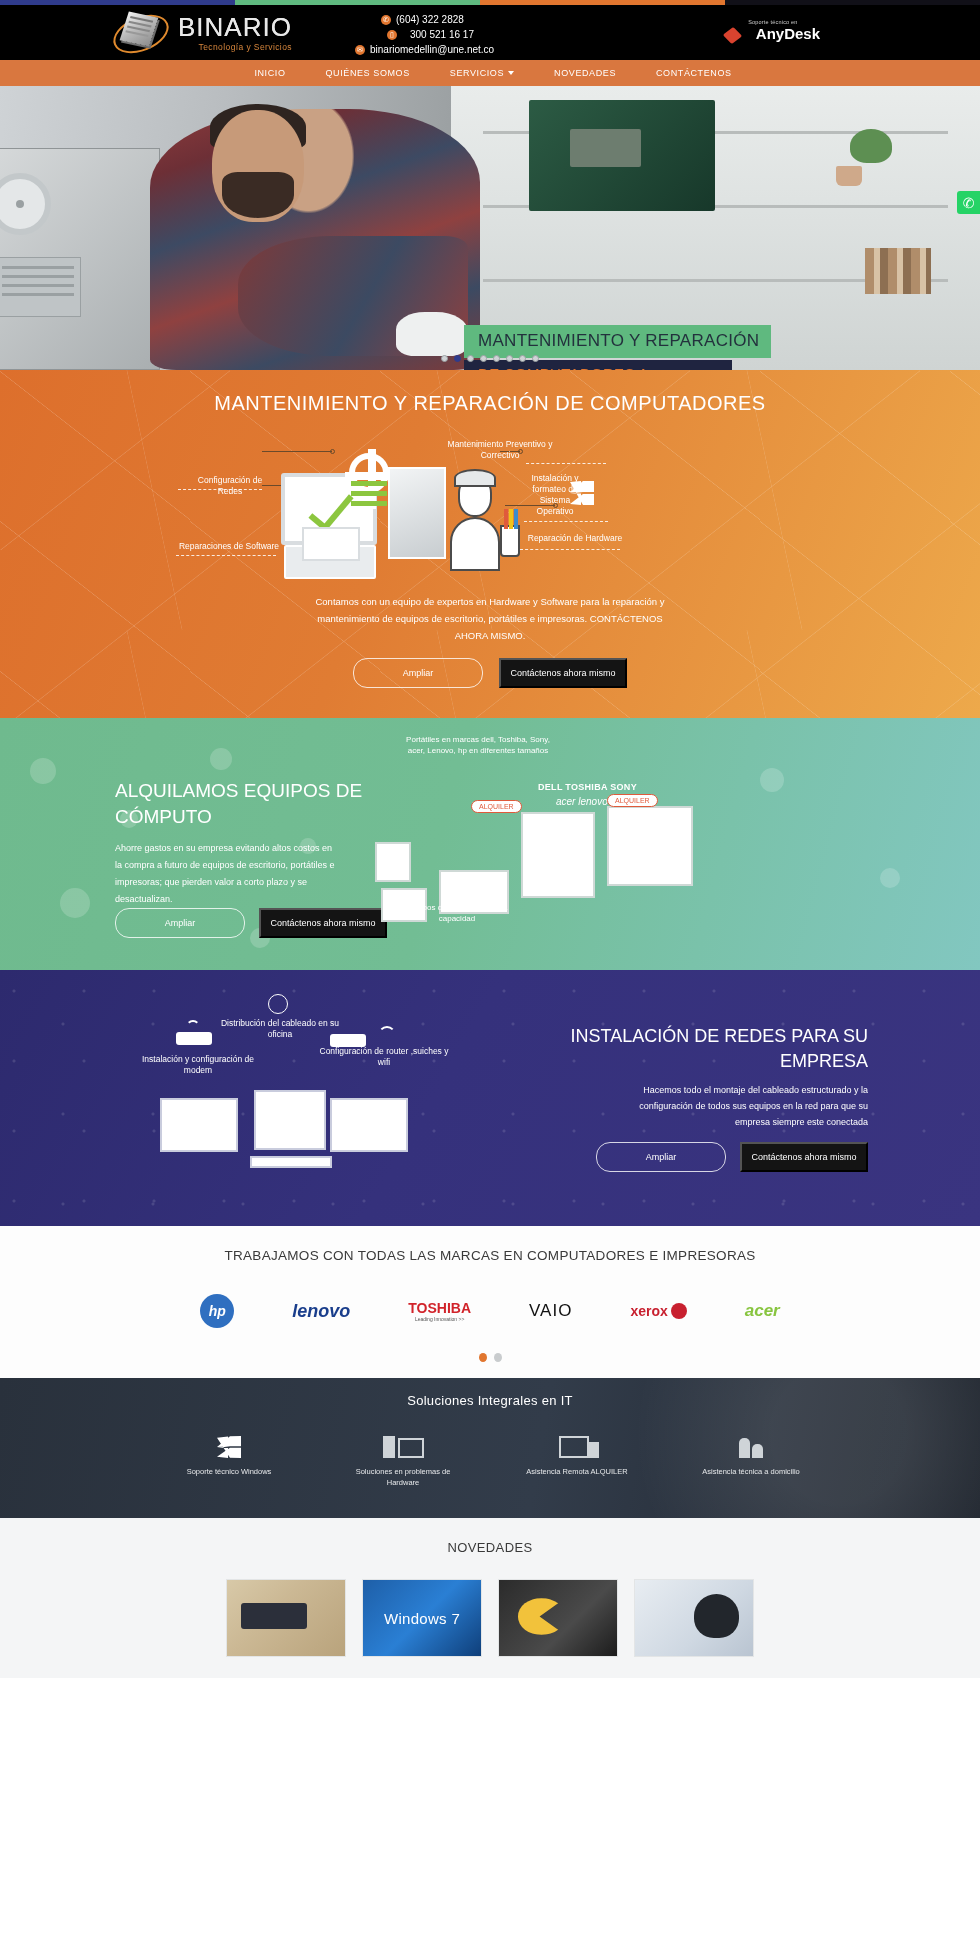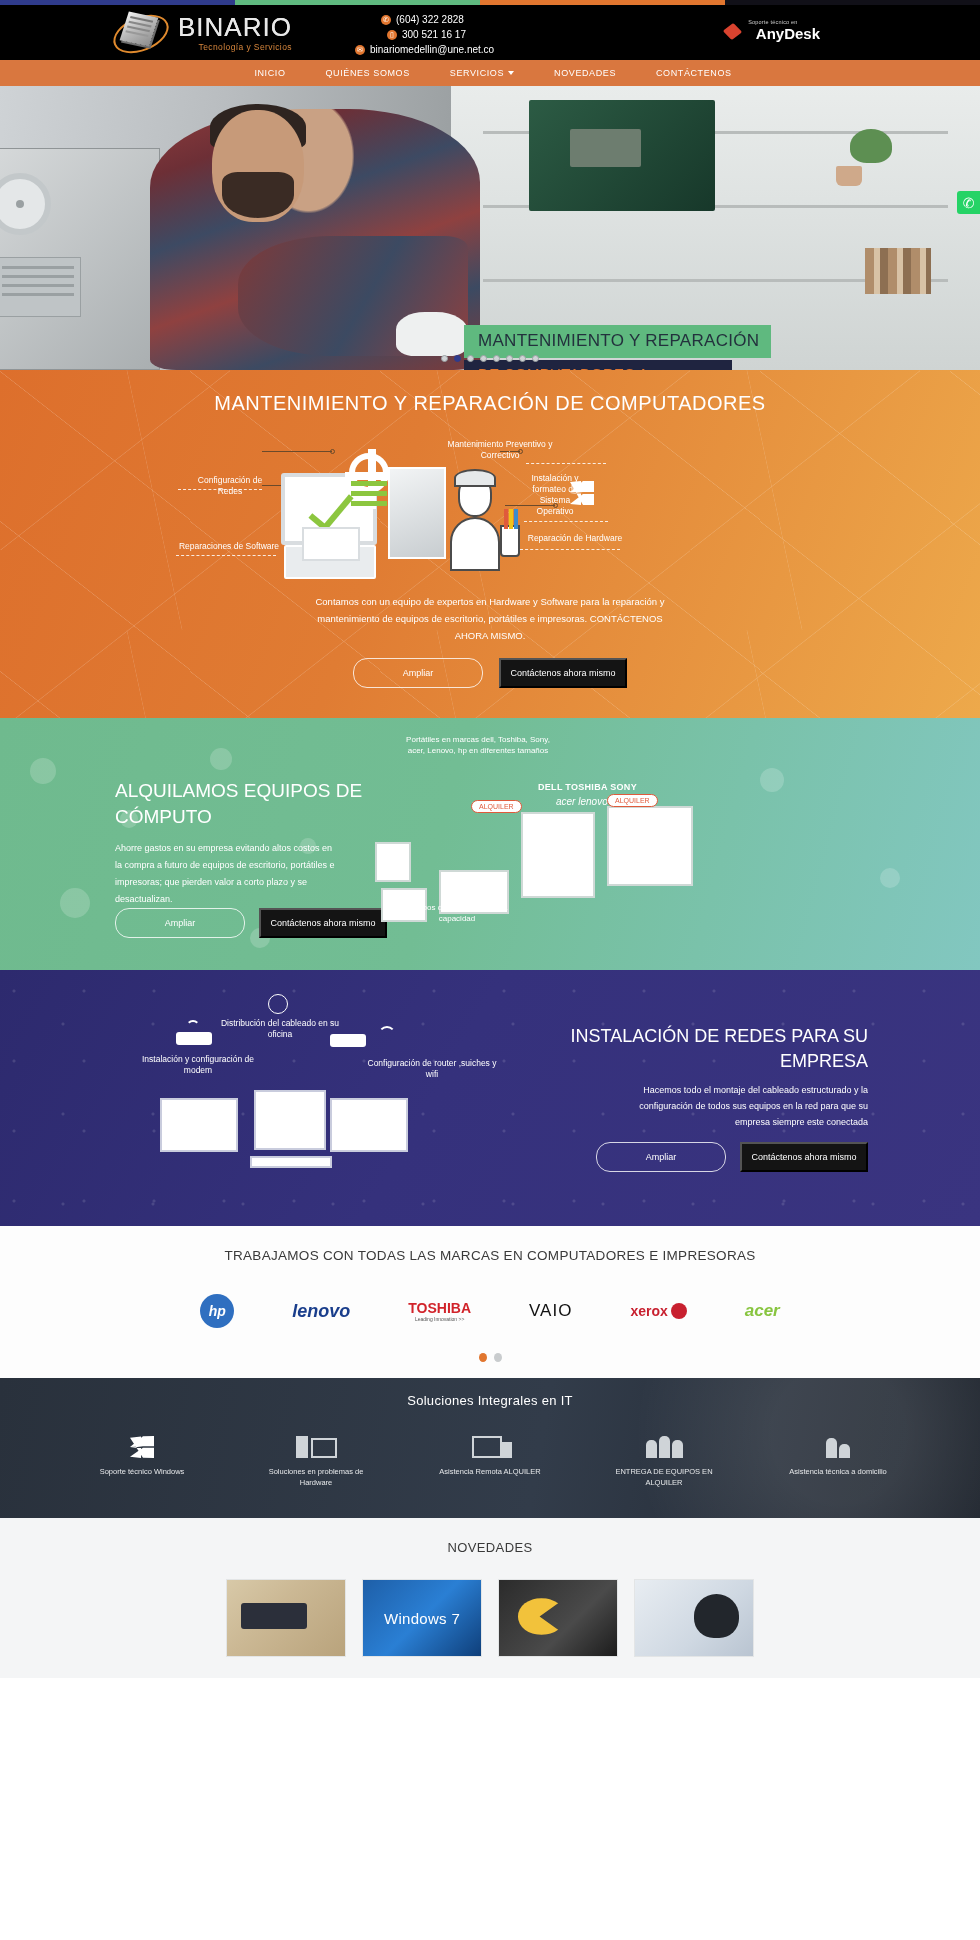--- a/index.html
+++ b/index.html
@@ -43,30 +43,30 @@
   .logo-name {
     font-size: 26px; letter-spacing: 1px; font-weight: 400;
     background: linear-gradient(180deg,#ffffff 40%,#9a9a9a 100%);
     -webkit-background-clip: text; background-clip: text; color: #e8e8e8;
   }
   .logo-tag { font-size: 8.5px; color: #d7863c; letter-spacing: .4px; margin-top: 3px; text-align:right; }
 
   .contact { position: absolute; left: 355px; top: 7px; color: #fff; font-size: 10px; line-height: 15px; }
   .contact .row { display: flex; align-items: center; justify-content: flex-start; }
   .contact .row.r1 { padding-left: 26px; }
-  .contact .row.r2 { padding-left: 32px; }
+  .contact .row.r2 { padding-left: 32px; gap: 8px; }
   .c-ico {
     width: 10px; height: 10px; border-radius: 50%; background: #e1762f;
     margin-right: 5px; display: inline-flex; align-items: center; justify-content: center;
     color: #fff; font-size: 7px; line-height: 1; flex: 0 0 auto;
   }
 
   .anydesk { position: absolute; right: 160px; top: 14px; text-align: center; color: #fff; }
   .anydesk .sub { font-size: 5.5px; color: #cfcfcf; letter-spacing: .2px; }
-  .anydesk .main { display: flex; align-items: flex-start; gap: 17px; font-size: 15px; font-weight: bold; }
+  .anydesk .main { display: flex; align-items: flex-end; gap: 17px; font-size: 15px; font-weight: bold; }
   .ad-diamond { width: 13px; height: 13px; background: #d9432f; transform: rotate(45deg) skewX(-8deg); border-radius: 2px; }
 
   
   .nav {
     background: #d9773f; height: 26px; display: flex;
     align-items: center; justify-content: center; gap: 34px;
   }
   .nav a {
     color: #fff; font-size: 9px; letter-spacing: .6px; text-decoration: none;
     display: flex; align-items: center; gap: 4px; margin-left: 6px;
@@ -445,21 +445,21 @@
 
   <div class="ico-circle" style="left:268px; top:24px;"></div>
   <div class="p-lbl" style="left:218px; top:48px; width:124px;">Distribución del cableado en su oficina</div>
 
   <div class="router" style="left:176px; top:62px;"></div>
   <div class="wifi-arc" style="left:186px; top:50px;"></div>
   <div class="p-lbl" style="left:136px; top:84px; width:124px;">Instalación y configuración de modem</div>
 
   <div class="router" style="left:330px; top:64px;"></div>
   <div class="wifi-arc" style="left:378px; top:56px; width:18px; height:18px;"></div>
-  <div class="p-lbl" style="left:316px; top:88px; width:136px;margin-left:48px;">Configuración de router ,suiches y wifi</div>
+  <div class="p-lbl" style="left:316px; top:76px; width:136px;">Configuración de router ,suiches y wifi</div>
 
   <div class="pc-white" style="left:160px; top:128px; width:78px; height:54px;"></div>
   <div class="pc-white" style="left:254px; top:120px; width:72px; height:60px;"></div>
   <div class="pc-white" style="left:330px; top:128px; width:78px; height:54px;"></div>
   <div class="pc-white" style="left:250px; top:186px; width:82px; height:12px;"></div>
 
   <div class="p-title">INSTALACIÓN DE REDES PARA SU EMPRESA</div>
   <div class="p-para">Hacemos todo el montaje del cableado estructurado y la configuración de todos sus equipos en la red para que su empresa siempre este conectada</div>
   <div class="p-btns">
     <button class="btn-ghost">Ampliar</button>
@@ -509,30 +509,20 @@
     <div class="it-item">
       <div class="it-ico">
           <span class="m-scr" style="width:30px;height:22px;"></span>
           <span class="m-box" style="height:16px;width:10px;"></span>
         </div>
       <div class="it-lab">Asistencia Remota ALQUILER</div>
     </div>
     <div class="it-item">
       <div class="it-ico">
           <span class="ppl">
-            <span class="p"></span>
-            <span class="p" style="height:22px"></span>
-            <span class="p"></span>
-          </span>
-        </div>
-      <div class="it-lab">ENTREGA DE EQUIPOS EN ALQUILER</div>
-    </div>
-    <div class="it-item">
-      <div class="it-ico">
-          <span class="ppl">
             <span class="p" style="height:20px"></span>
             <span class="p" style="height:14px"></span>
           </span>
         </div>
       <div class="it-lab">Asistencia técnica a domicilio</div>
     </div>
   </div>
 </div>
 
 <div class="sec-nov">

